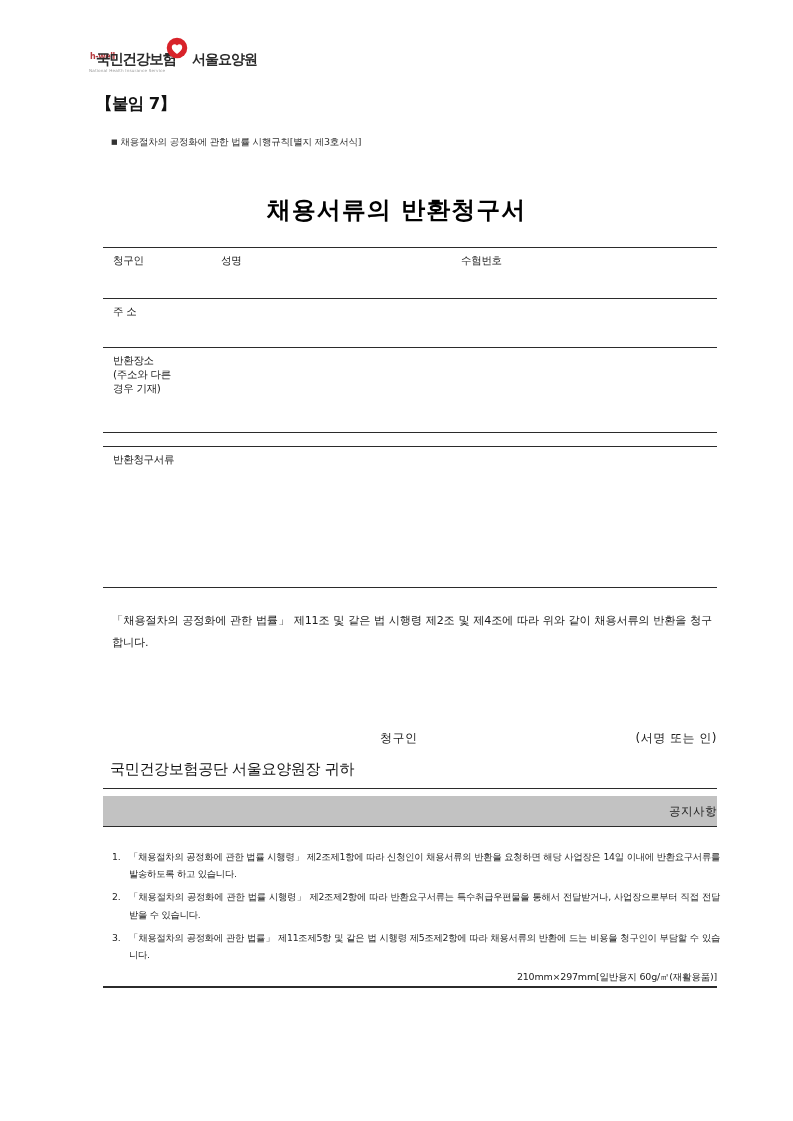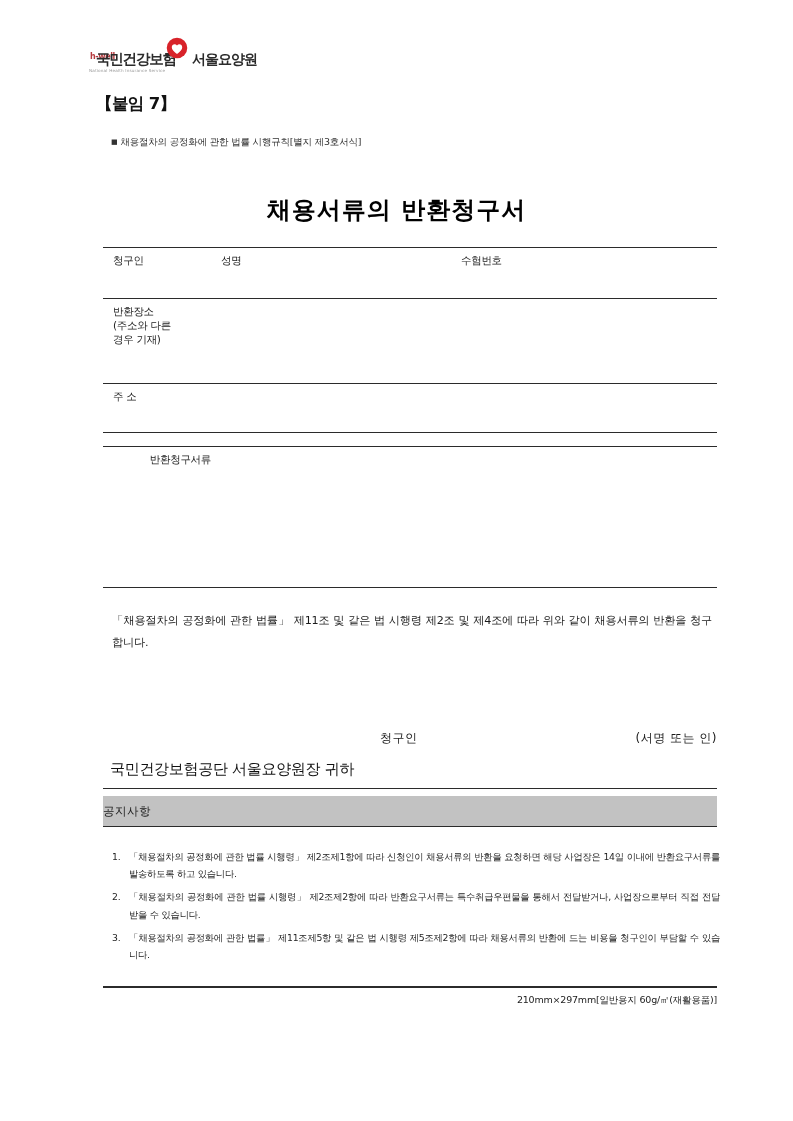--- a/index.html
+++ b/index.html
@@ -153,21 +153,20 @@
     white-space: pre-line;
   }
 
   .spacer-row td { height: 13px; background: #fff; border: none; }
 
   .band-top td {
     border-top: 1.3px solid #2b2b2b;
   }
   .band-bottom td {
     border-bottom: 1.3px solid #2b2b2b;
-    text-align: right;
   }
   .vline-a { border-right: 1.4px solid #2b2b2b; }
   .vline-b { border-right: 1.4px solid #2b2b2b; }
 
   .h-claimant td { height: 50px; }
   .h-addr td { height: 48px; }
   .h-return td { height: 84px; }
   .h-docs td { height: 140px; }
 
   
@@ -231,21 +230,21 @@
   .notice-band {
     position: absolute;
     left: 103px;
     top: 796px;
     width: 614px;
     height: 30px;
     background: #c2c2c2;
     border-bottom: 1.6px solid #2b2b2b;
     display: flex;
     align-items: center;
-    justify-content: flex-start;
+    justify-content: flex-end;
     font-size: 11.5px;
     letter-spacing: 0.5px;
     color: #1a1a1a;
   }
   .notice-list {
     position: absolute;
     left: 112px;
     top: 848px;
     width: 608px;
   }
@@ -271,21 +270,21 @@
     left: 103px;
     top: 986px;
     width: 614px;
     height: 0;
     border-top: 2px solid #2b2b2b;
   }
 
   .paper-spec {
     position: absolute;
     left: 0;
-    top: 994px;
+    top: 971px;
     width: 717px;
     text-align: right;
     font-size: 9.5px;
     letter-spacing: -0.2px;
     color: #222;
   }
 </style>
 </head>
 <body>
 
@@ -327,32 +326,32 @@
           <div class="cell-label">청구인</div>
         </td>
         <td class="vline-b">
           <div class="cell-label">성명</div>
         </td>
         <td>
           <div class="cell-label">수험번호</div>
         </td>
       </tr>
 
+      <tr class="band-top h-addr">
+        <td class="vline-a">
+          <div class="cell-label">주 소</div>
+        </td>
+        <td colspan="2"></td>
+      </tr>
+
       <tr class="band-top h-return">
         <td class="vline-a">
           <div class="cell-label">반환장소
 (주소와    다른
 경우 기재)</div>
-        </td>
-        <td colspan="2"></td>
-      </tr>
-
-      <tr class="band-top h-addr">
-        <td class="vline-a">
-          <div class="cell-label">주 소</div>
         </td>
         <td colspan="2"></td>
       </tr>
 
       <tr class="spacer-row band-top">
         <td colspan="3"></td>
       </tr>
 
       <tr class="band-top band-bottom h-docs">
         <td class="vline-a">

